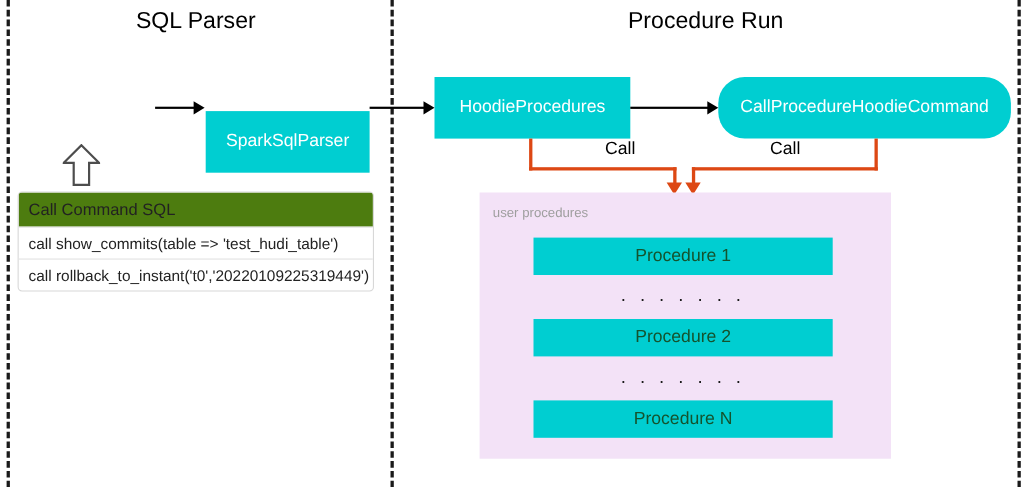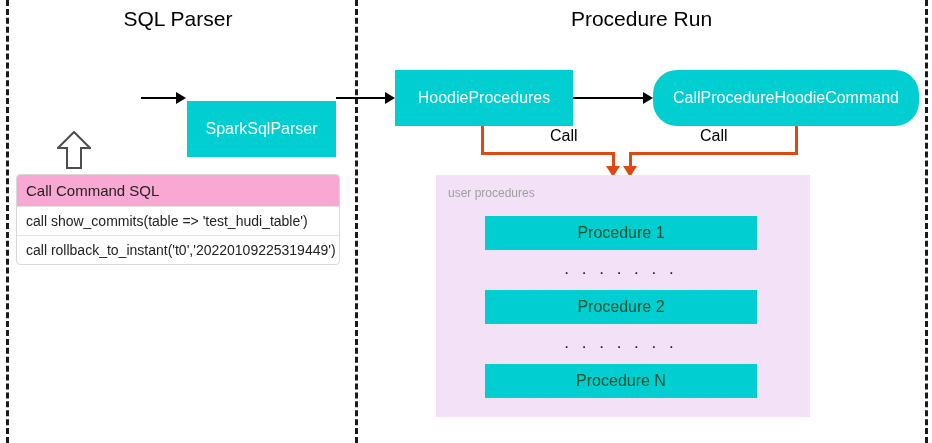--- a/index.html
+++ b/index.html
@@ -113,21 +113,21 @@
   }
   .sql-row {
     box-sizing: border-box;
     padding: 6px 9px;
     font-size: 14px;
     color: #222222;
     white-space: nowrap;
     border-top: 1px solid #e2e2e2;
   }
   .sql-row.header {
-    background: #f9a8d4;
+    background: #4d7c0f;
     border-top: none;
     font-size: 15px;
     padding: 7px 9px;
   }
 
   
   .orange-seg {
     position: absolute;
     background: #DD4814;
   }

